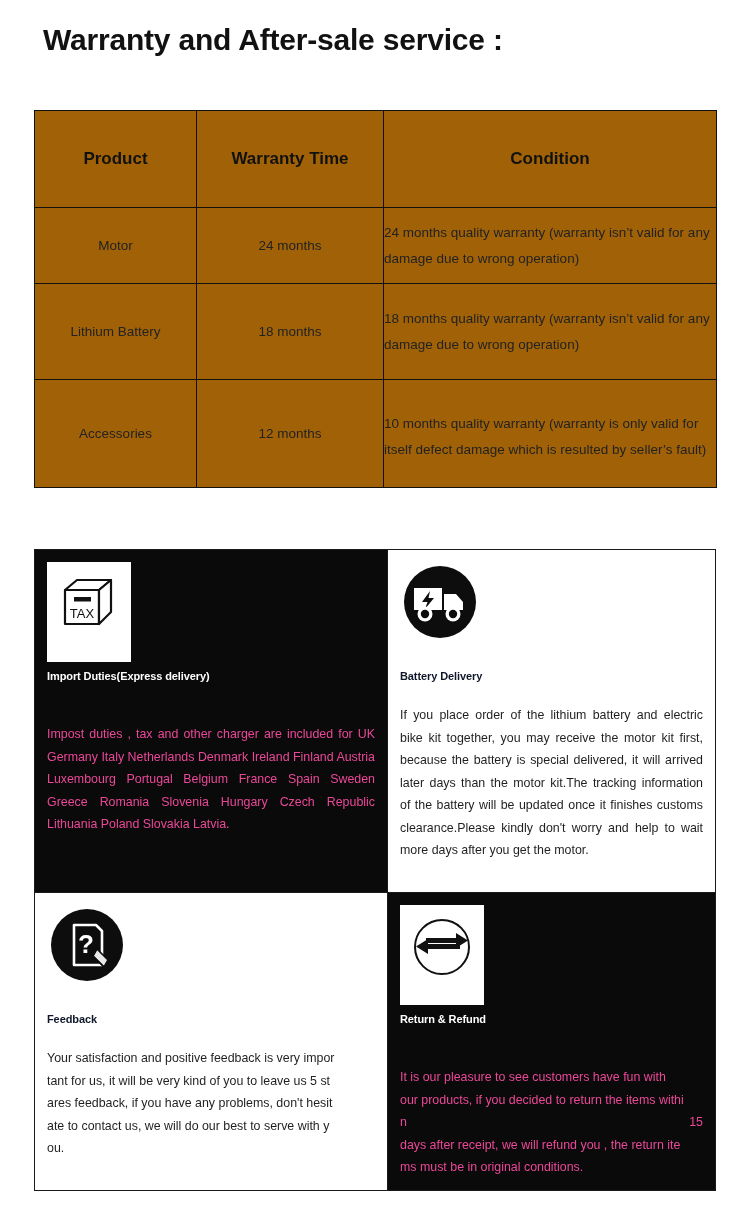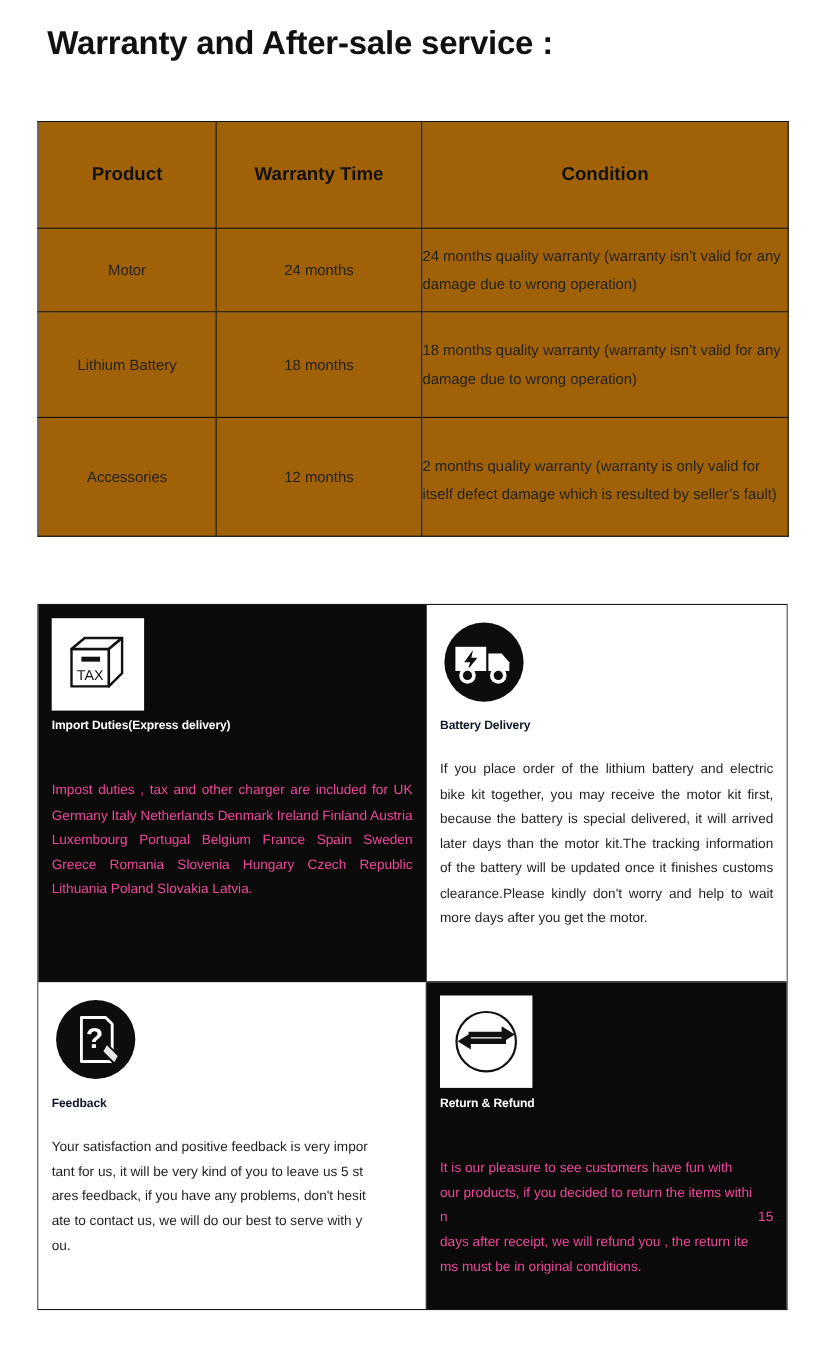--- a/index.html
+++ b/index.html
@@ -100,21 +100,21 @@
   }
   .quad.light {
     background: #ffffff;
     color: #1a1a1a;
   }
   .quad.border-r { border-right: 1.5px solid #1a1a1a; }
   .quad.border-b { border-bottom: 1.5px solid #1a1a1a; }
 
   .quad-icon {
     width: 84px;
-    height: 84px;
+    height: 100px;
     margin: 0 0 6px 0;
     display: block;
     text-decoration: underline;
   }
   .quad-icon.boxed {
     background: #ffffff;
     padding: 2px;
     box-sizing: border-box;
   }
   .quad-title {
@@ -169,21 +169,21 @@
       <td class="cell-cond">24 months quality warranty (warranty isn’t valid for any damage due to wrong operation)</td>
     </tr>
     <tr class="row-h2">
       <td class="cell-center">Lithium Battery</td>
       <td class="cell-center">18 months</td>
       <td class="cell-cond">18 months quality warranty (warranty isn’t valid for any damage due to wrong operation)</td>
     </tr>
     <tr class="row-h3">
       <td class="cell-center">Accessories</td>
       <td class="cell-center">12 months</td>
-      <td class="cell-cond pad-mid">2 months quality warranty (warranty is only valid for itself defect damage which is resulted by seller’s fault)</td>
+      <td class="cell-cond pad-mid">10 months quality warranty (warranty is only valid for itself defect damage which is resulted by seller’s fault)</td>
     </tr>
   </tbody>
 </table>
 
 <div class="info-grid">
 
   <div class="quad dark border-r border-b">
     <div class="quad-icon boxed">
       <svg viewBox="0 0 80 80" width="80" height="80">
         <rect x="0" y="0" width="80" height="80" fill="#ffffff"></rect>

